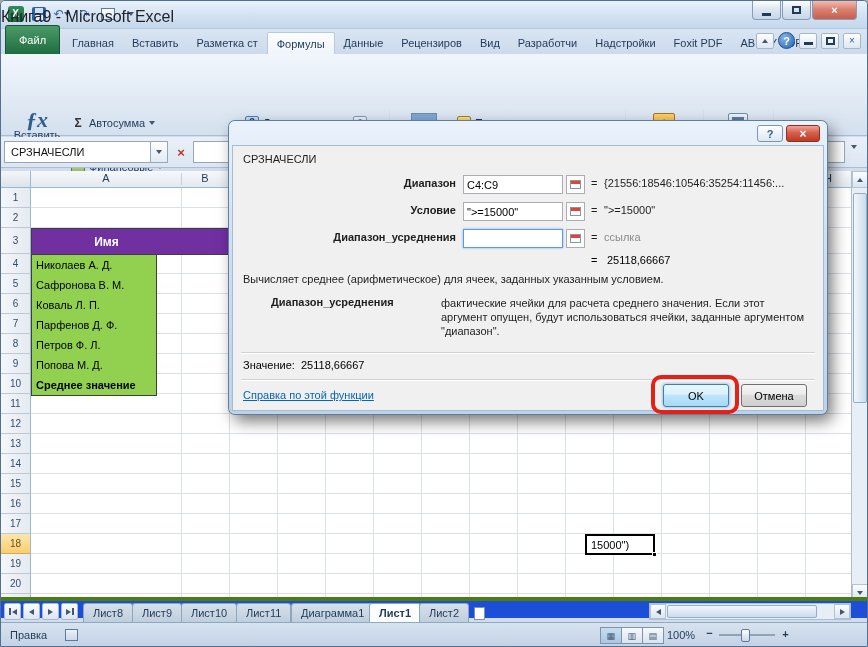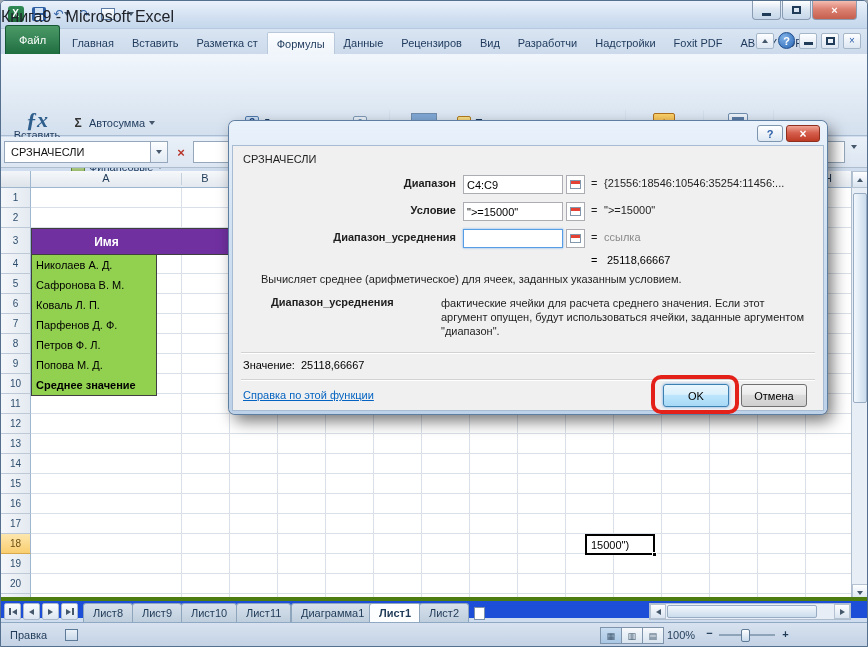--- a/index.html
+++ b/index.html
@@ -196,21 +196,21 @@
   .f-input.focused { border:1px solid #569DE5; box-shadow:0 0 2px rgba(86,157,229,.8); }
   .f-picker { position:absolute; left:333px; width:19px; height:19px; border:1px solid #ABADB3; background:#fff;
               display:flex; align-items:center; justify-content:center; }
   .picker-ic { width:11px; height:9px; border:1px solid #8296AC; background:linear-gradient(#E34234 0 3px,#fff 3px); }
   .f-eq { position:absolute; left:358px; font-size:11px; color:#1E1E1E; }
   .f-res { position:absolute; left:371px; width:216px; font-size:11px; color:#1E1E1E;
            white-space:nowrap; overflow:hidden; }
   .f-res.muted { color:#8A8A8A; }
   .dlg-total-eq { position:absolute; left:358px; top:108px; font-size:11px; }
   .dlg-total-val { position:absolute; left:374px; top:108px; font-size:11px; }
-  .dlg-desc { position:absolute; left:28px; top:127px; width:572px; font-size:11px; color:#1E1E1E; }
+  .dlg-desc { position:absolute; left:10px; top:127px; width:572px; font-size:11px; color:#1E1E1E; }
   .dlg-argname { position:absolute; left:38px; top:150px; font-size:11px; font-weight:bold; color:#1E1E1E; }
   .dlg-argtext { position:absolute; left:208px; top:150px; width:368px; font-size:11px; line-height:14px; color:#1E1E1E; }
   .dlg-sep { position:absolute; left:8px; right:8px; height:2px;
              border-top:1px solid #D2D2D2; border-bottom:1px solid #FFFFFF; }
   .dlg-value-label { position:absolute; left:10px; top:213px; font-size:11px; }
   .dlg-value { position:absolute; left:68px; top:213px; font-size:11px; }
   .dlg-link { position:absolute; left:10px; top:243px; font-size:11px; color:#0563C1; text-decoration:underline; cursor:pointer; }
   .btn { position:absolute; top:238px; width:66px; height:23px; border:1px solid #707070; border-radius:3px;
          background:linear-gradient(#F4F4F4,#EBEBEB 45%,#DDDDDD 46%,#CFCFCF); font-size:11px; color:#000;
          display:flex; align-items:center; justify-content:center; }

